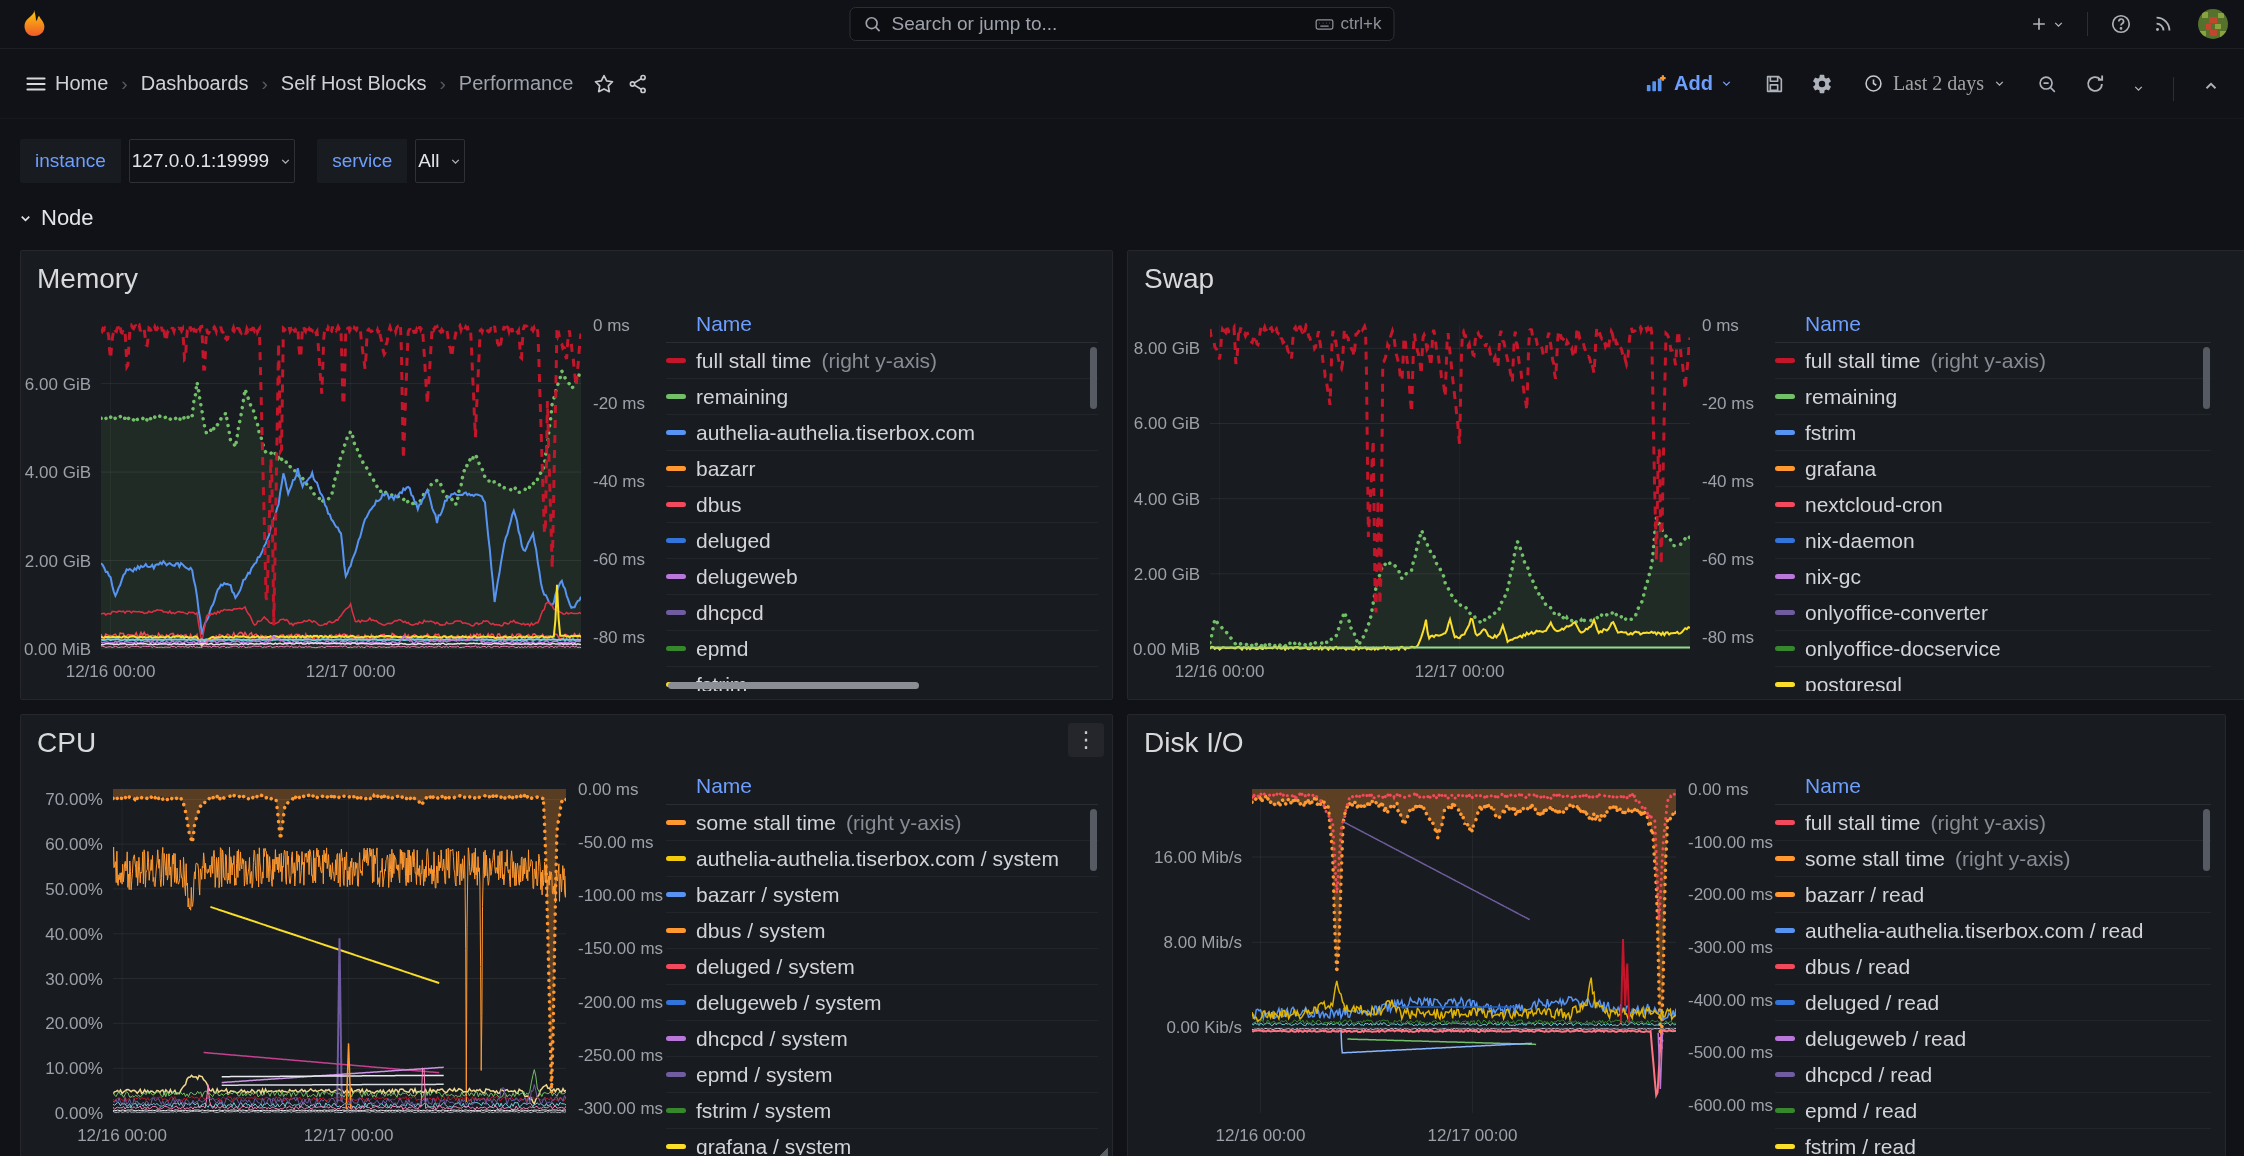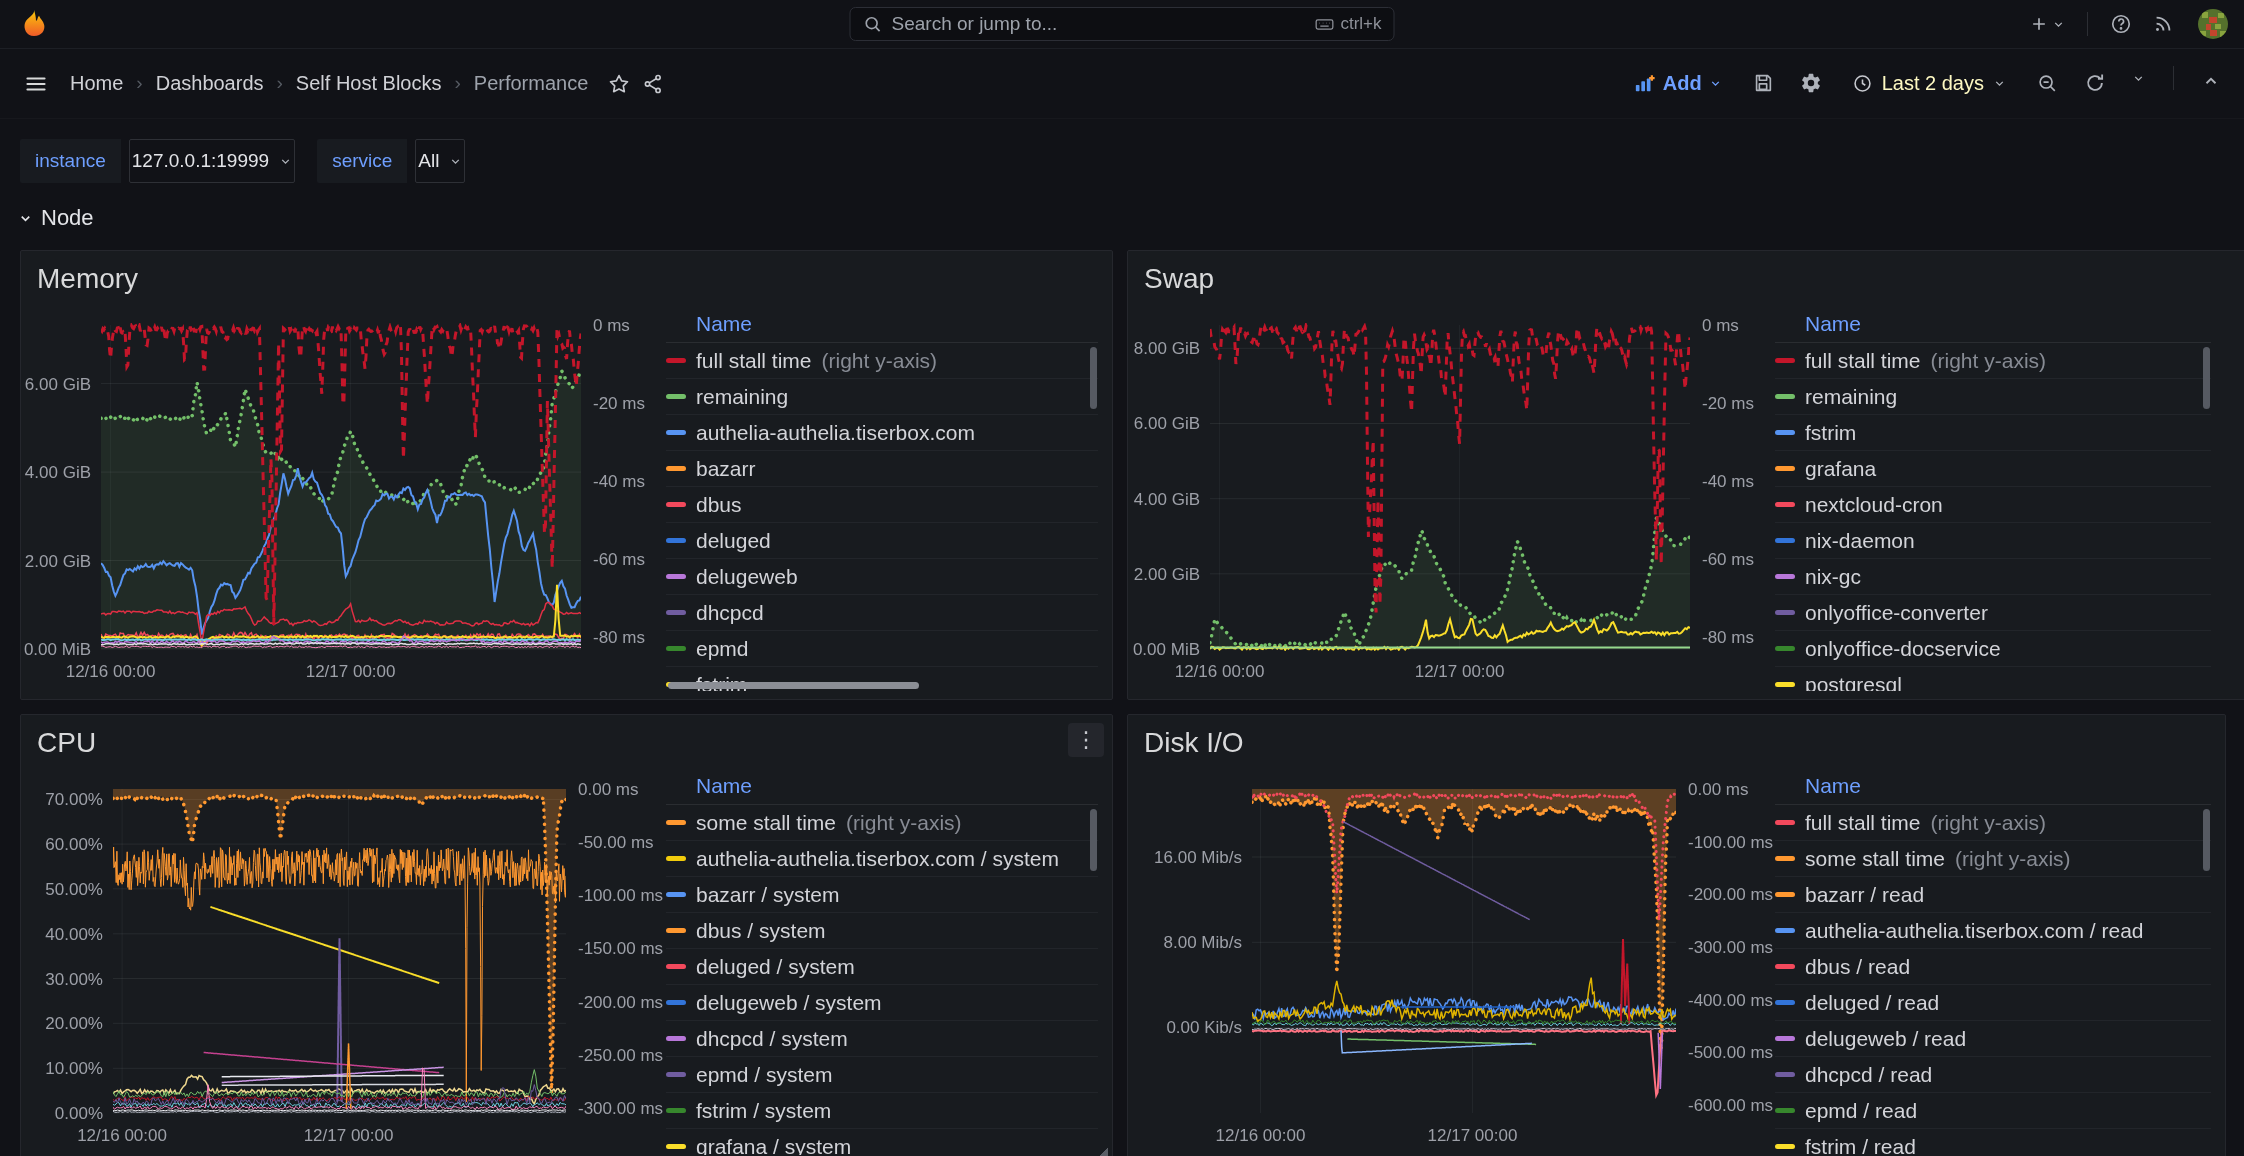--- a/index.html
+++ b/index.html
@@ -16,30 +16,30 @@
   .searchbox .ph{font-size:19px;color:#9da2ab;flex:1}
   .kbdhint{display:flex;align-items:center;gap:6px;color:#8e9199;font-size:17px}
   .navright{margin-left:auto;display:flex;align-items:center;gap:8px}
   .iconbtn{background:none;border:none;color:#aeb2ba;display:flex;align-items:center;gap:3px;
            padding:6px;cursor:pointer;border-radius:4px}
   .vdiv{width:1px;height:24px;background:#2c2e34;margin:0 8px}
   .avatar{width:30px;height:30px;border-radius:50%;overflow:hidden;margin-left:10px;cursor:pointer}
   
   .toolbar{height:70px;display:flex;align-items:center;padding:0 18px;box-sizing:border-box;
            border-bottom:1px solid #17181d}
-  .breadcrumb{display:flex;align-items:flex-start;margin-left:16px;font-size:20px}
+  .breadcrumb{display:flex;align-items:flex-end;margin-left:1px;font-size:20px}
   .bc-item{color:#d0d1d6;cursor:pointer}
   .bc-item.last{color:#9da2ab;cursor:default}
   .bc-sep{color:#565b63;margin:0 13px;font-size:19px}
   .tb-ico{margin-left:14px}
-  .tbright{margin-left:auto;display:flex;align-items:flex-start;gap:14px}
+  .tbright{margin-left:auto;display:flex;align-items:flex-end;gap:14px}
   .addbtn{background:none;border:none;color:#6e9fff;font-size:20px;font-weight:600;display:flex;
           align-items:center;gap:7px;cursor:pointer;padding:6px 10px;font-family:inherit}
-  .timebtn{background:none;border:none;color:#fef9c3;font-size:20px;display:flex;align-items:center;
-           gap:9px;cursor:pointer;padding:6px 10px;font-family:Liberation Sans, sans-serif}
+  .timebtn{background:none;border:none;color:#a3a3a3;font-size:20px;display:flex;align-items:center;
+           gap:9px;cursor:pointer;padding:6px 10px;font-family:Liberation Serif, serif}
   
   .vars{display:flex;align-items:center;gap:22px;padding:20px 0 0 20px}
   .vargroup{display:flex;align-items:stretch}
   .varlabel{background:#181b20;color:#6e9fff;font-size:19px;display:flex;align-items:center;
             padding:0 15px;height:44px;border-radius:2px 0 0 2px;cursor:pointer}
   .varvalue{border:1px solid #2e3036;background:transparent;color:#e3e4e8;font-size:19px;display:flex;
             align-items:center;gap:10px;padding:0 2px;height:42px;margin-left:8px;border-radius:2px;cursor:pointer}
   .varvalue .chev{color:#aeb2ba}
   
   .section{display:flex;align-items:center;gap:8px;padding:22px 0 0 18px;color:#e3e4e8;

